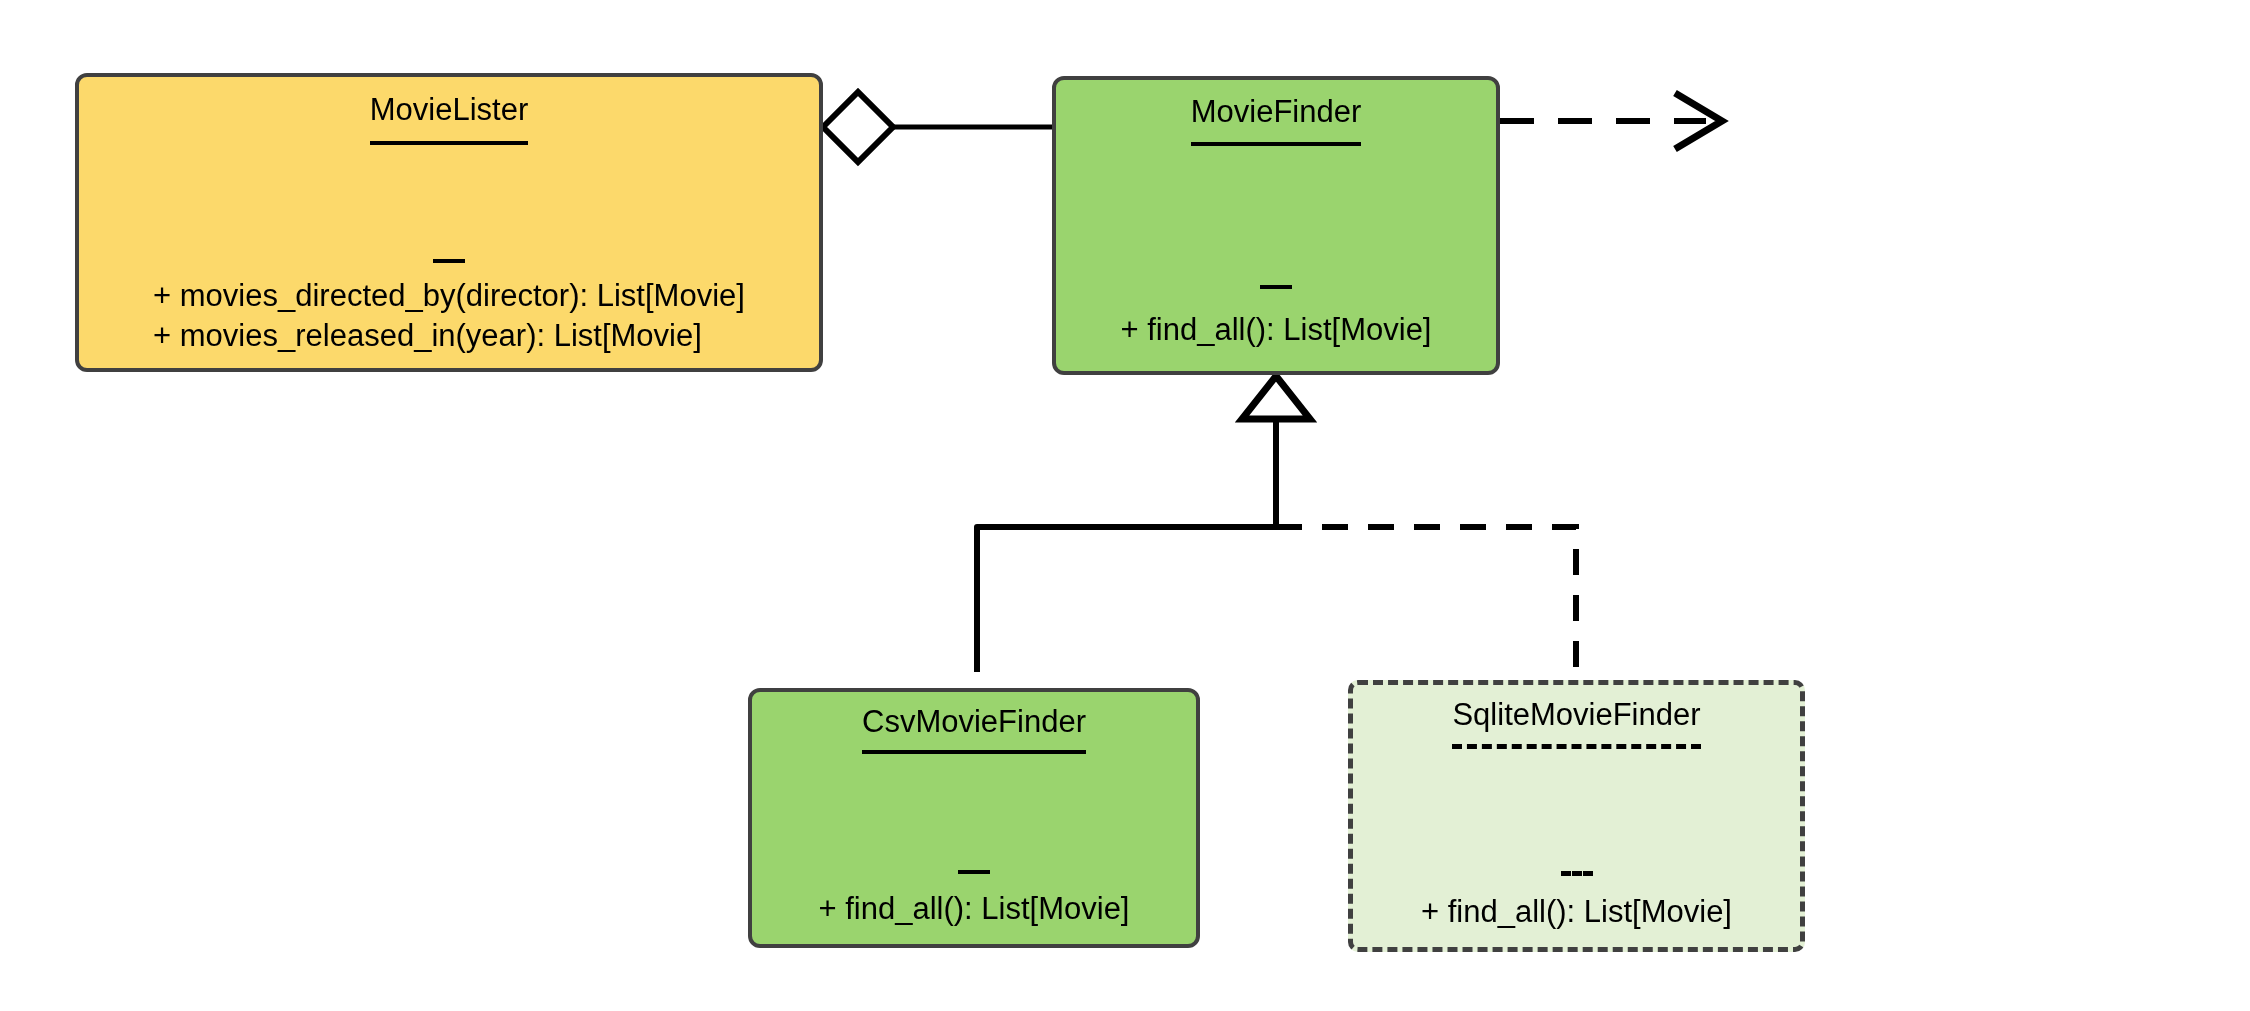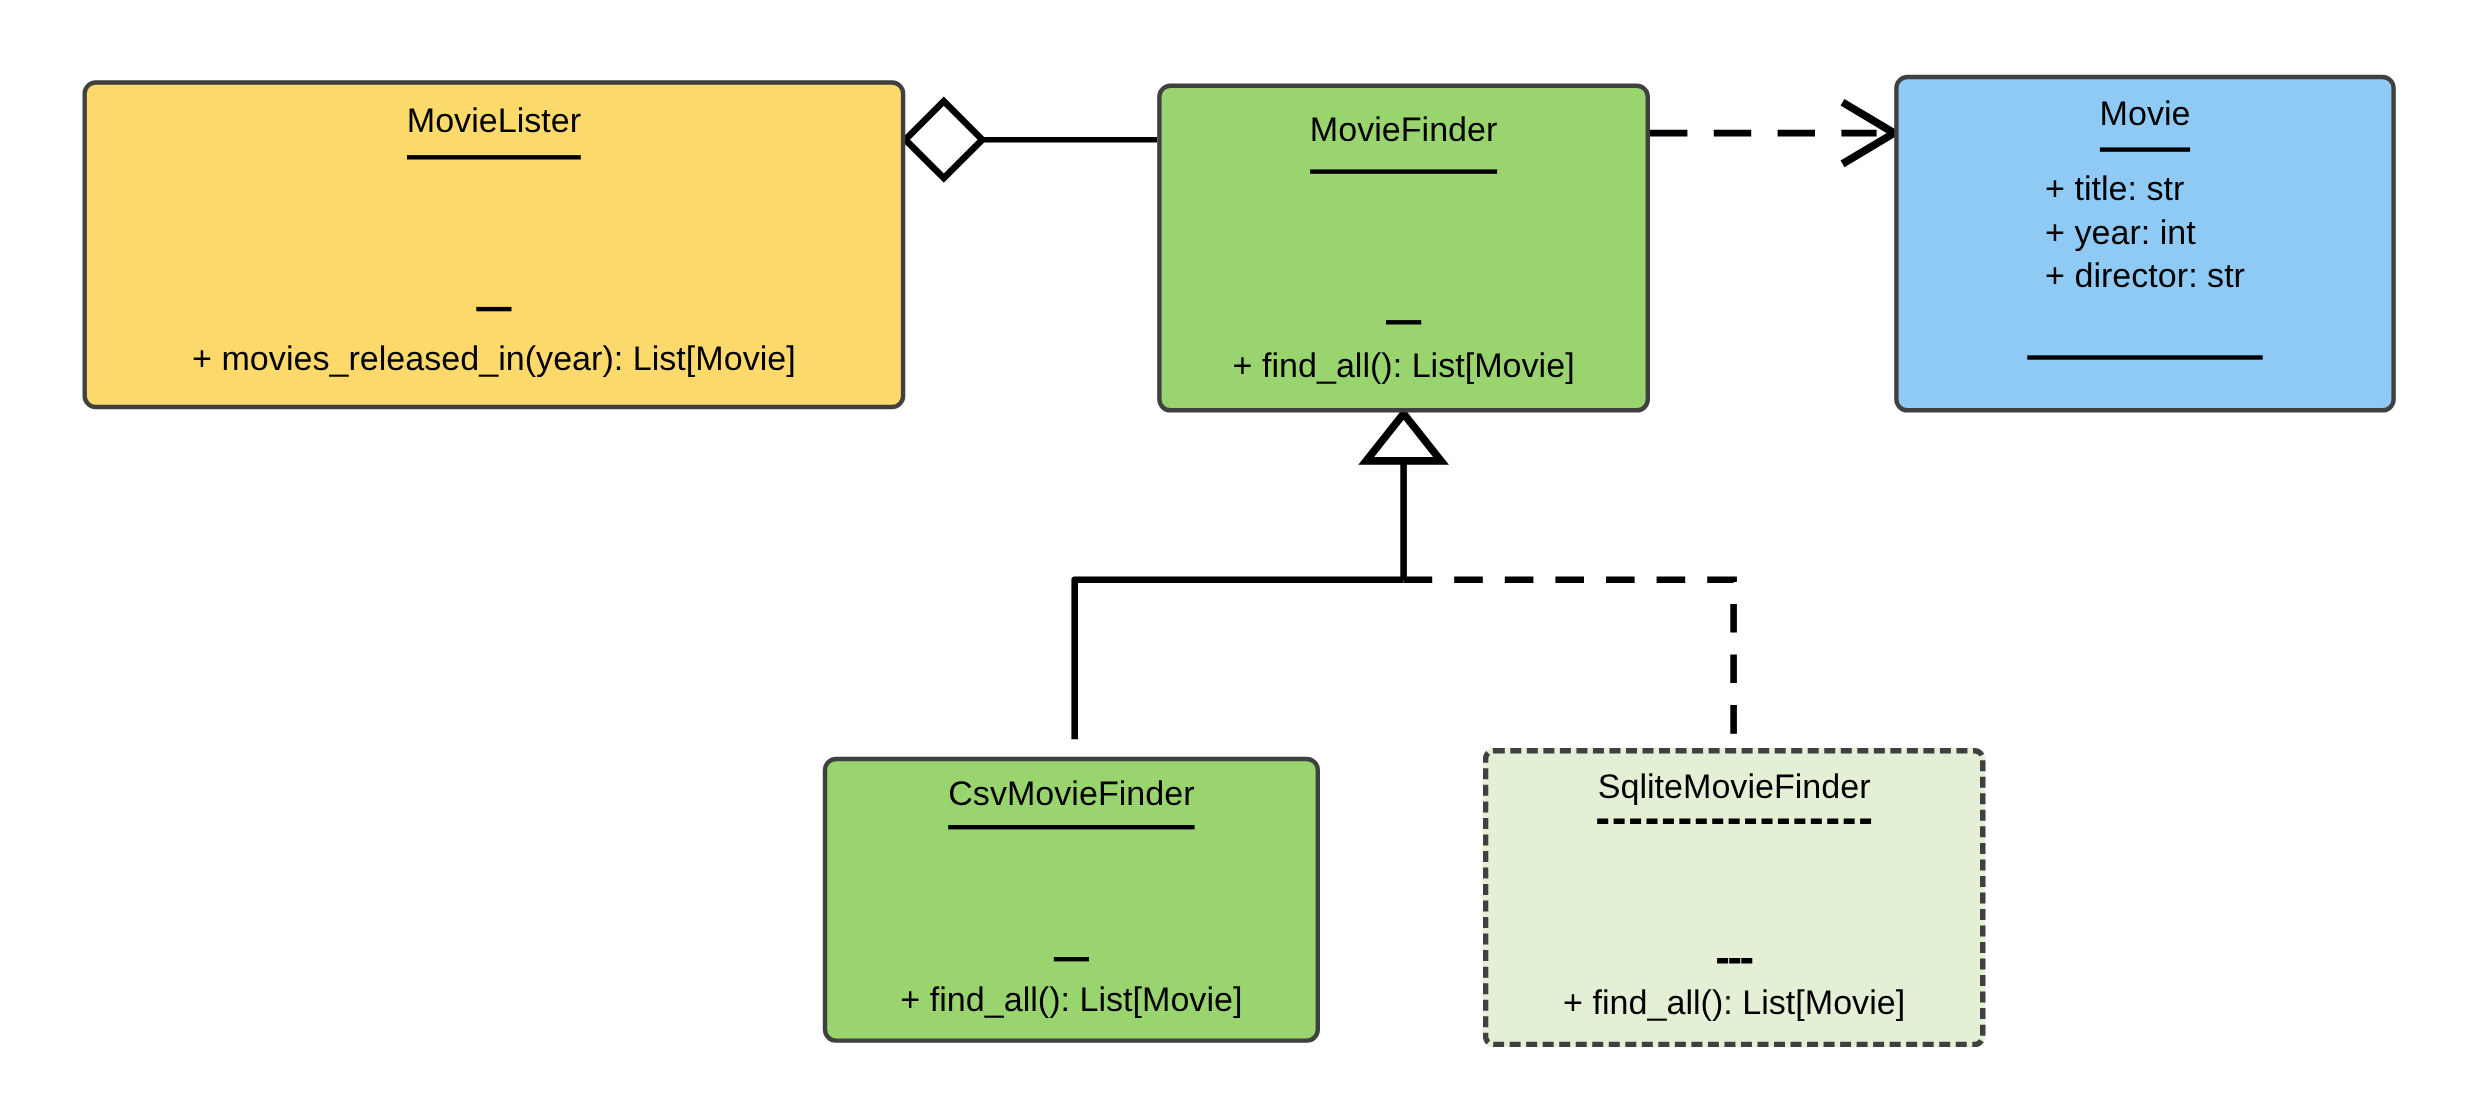--- a/index.html
+++ b/index.html
@@ -75,21 +75,21 @@
   }
   .member {
     white-space: nowrap;
   }
   
   .c-movielister      { left: 75px;   top: 73px;  width: 748px; height: 299px; background: #FCD96B; }
   .c-movielister .cls-name   { height: 68px; }
   .c-movielister .cls-attrs  { height: 93px; }
 
   .c-moviefinder      { left: 1052px; top: 76px;  width: 448px; height: 299px; background: #9AD46E; }
-  .c-moviefinder .cls-name   { height: 78px; }
+  .c-moviefinder .cls-name   { height: 66px; }
   .c-moviefinder .cls-attrs  { height: 101px; }
 
   .c-movie            { left: 1722px; top: 68px;  width: 456px; height: 307px; background: #8ECAF3; }
   .c-movie .cls-name   { height: 66px; }
   .c-movie .cls-attrs  { height: 145px; justify-content: flex-start; padding-top: 14px; }
 
   .c-csvmoviefinder   { left: 748px;  top: 688px; width: 452px; height: 260px; background: #9AD46E; }
   .c-csvmoviefinder .cls-name  { height: 62px; }
   .c-csvmoviefinder .cls-attrs { height: 90px; }
 
@@ -123,41 +123,33 @@
       <polyline points="1276,527 1576,527 1576,668" fill="none" stroke="#000000" stroke-width="6" stroke-dasharray="26 20" stroke-linejoin="miter" stroke-linecap="butt"></polyline>
 
       <polygon points="1276,376 1310,419 1242,419" fill="#ffffff" stroke="#000000" stroke-width="7" stroke-linejoin="miter"></polygon>
     </g>
   </svg>
 
   <div class="uml-class c-movielister">
     <div class="cls-name">MovieLister</div>
     <div class="cls-attrs"></div>
     <div class="cls-methods">
+      <div class="member">+ movies_directed_by(director): List[Movie]</div>
       <div class="member">+ movies_released_in(year): List[Movie]</div>
     </div>
   </div>
 
   <div class="uml-class c-moviefinder">
     <div class="cls-name">MovieFinder</div>
     <div class="cls-attrs"></div>
     <div class="cls-methods">
       <div class="member">+ find_all(): List[Movie]</div>
     </div>
   </div>
 
-  <div class="uml-class c-movie">
-    <div class="cls-name">Movie</div>
-    <div class="cls-attrs">
-      <div class="member">+ title: str</div>
-      <div class="member">+ year: int</div>
-      <div class="member">+ director: str</div>
-    </div>
-    <div class="cls-methods"></div>
-  </div>
 
   <div class="uml-class c-csvmoviefinder">
     <div class="cls-name">CsvMovieFinder</div>
     <div class="cls-attrs"></div>
     <div class="cls-methods">
       <div class="member">+ find_all(): List[Movie]</div>
     </div>
   </div>
 
   <div class="uml-class dashed c-sqlitemoviefinder">

